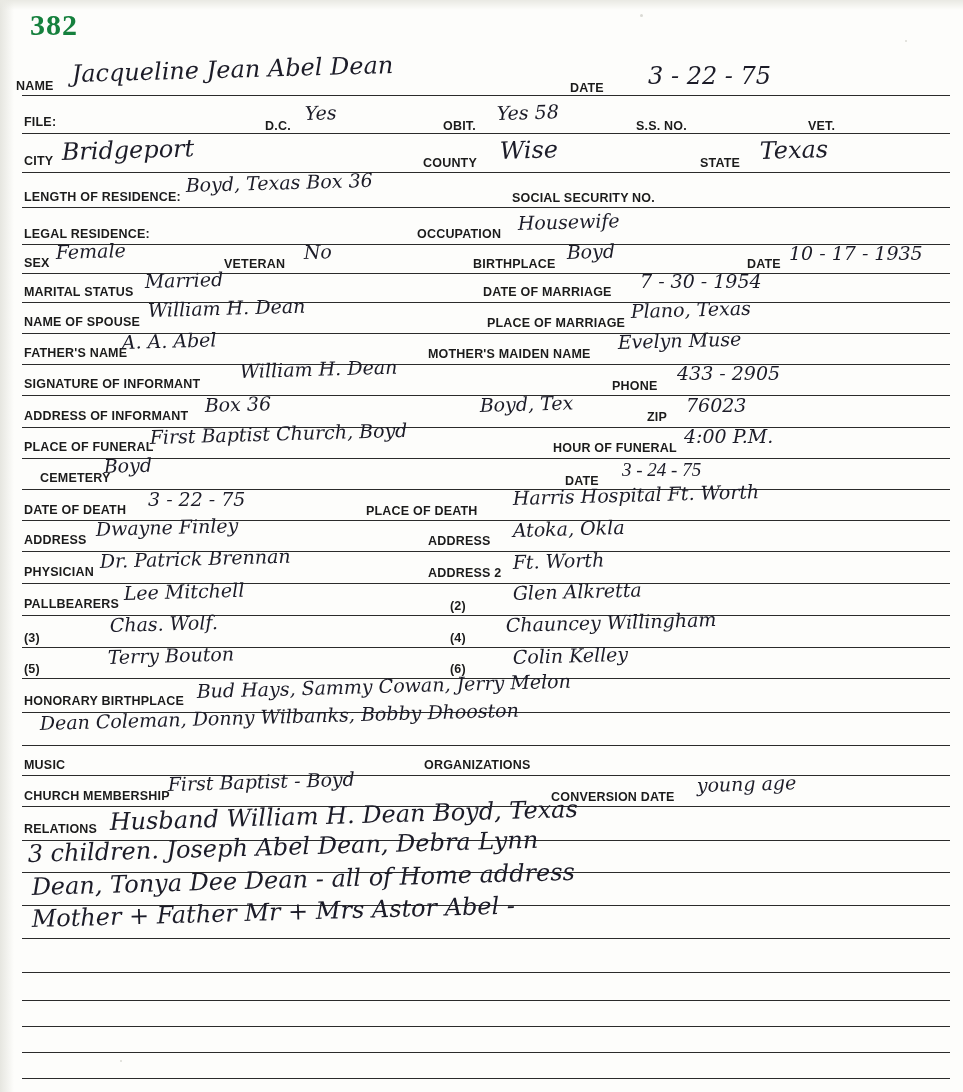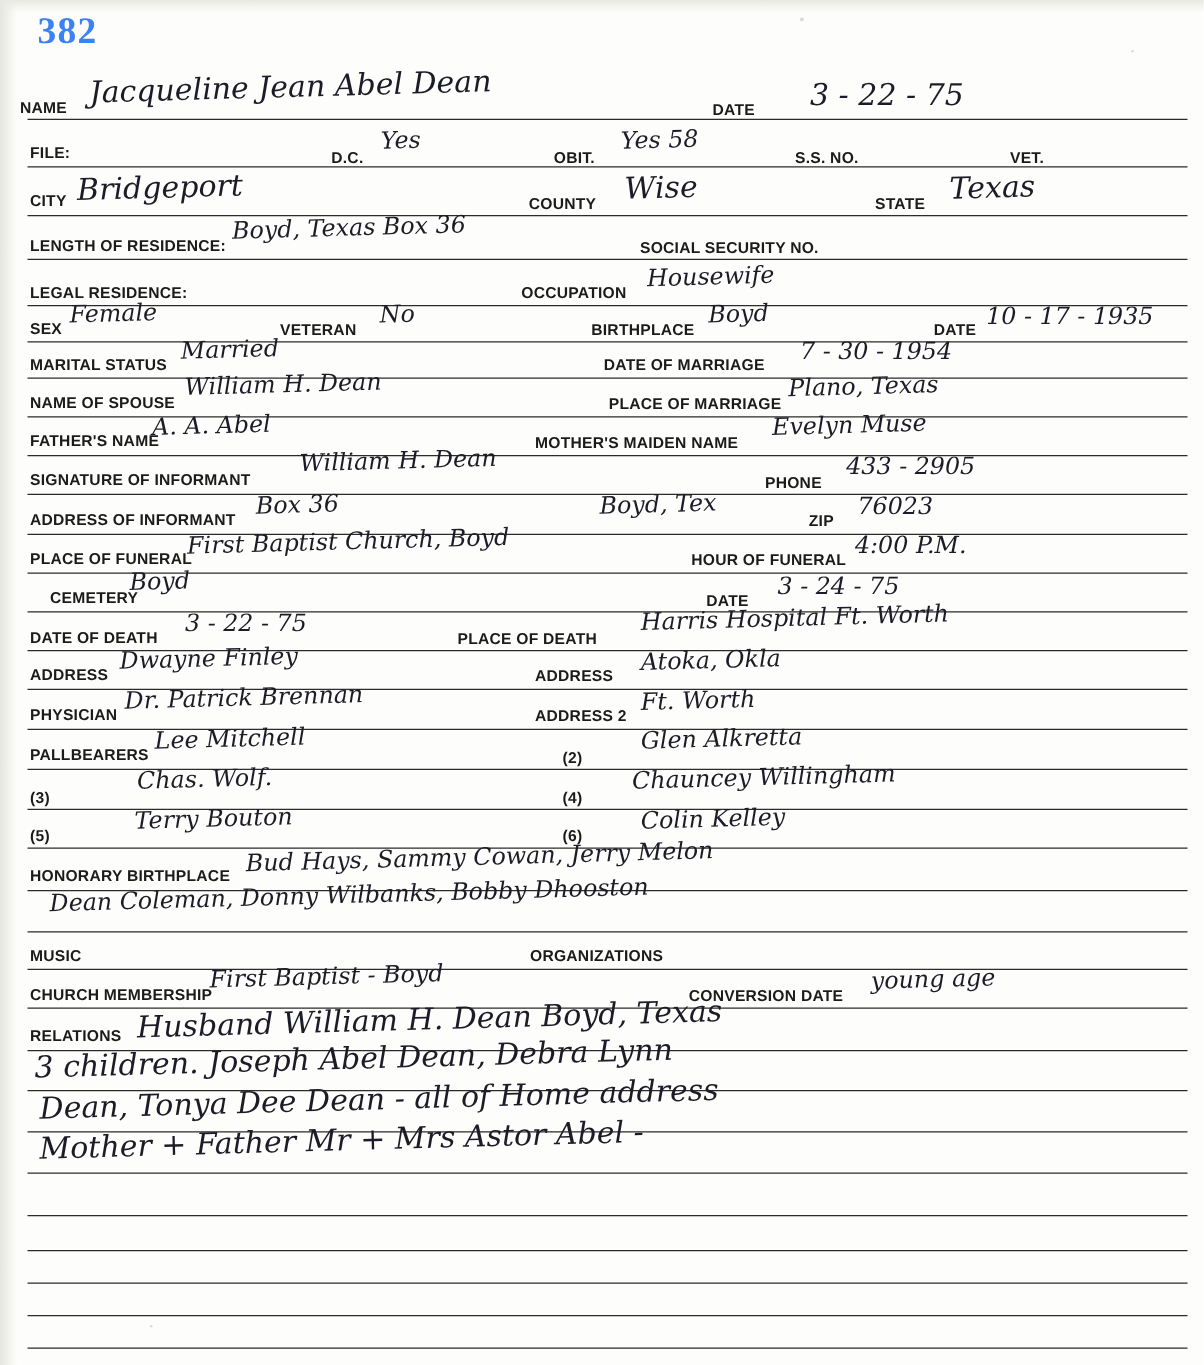--- a/index.html
+++ b/index.html
@@ -22,21 +22,21 @@
     background: #fdfdfb;
   }
   
   .page-stamp {
     position: absolute;
     left: 30px;
     top: 8px;
     font-family: "Liberation Serif", serif;
     font-weight: bold;
     font-size: 30px;
-    color: #3b82f6;
+    color: #15803d;
     letter-spacing: 1px;
   }
   
   .speck {
     position: absolute;
     background: #bdbdb5;
     border-radius: 50%;
     opacity: .55;
   }
   
@@ -183,21 +183,21 @@
   <div class="row" style="top:458px;"></div>
   <div class="lbl" style="left:24px;top:441px;">PLACE OF FUNERAL</div>
   <div class="hw s2 tilt" style="left:150px;top:428px;">First Baptist Church, Boyd</div>
   <div class="lbl" style="left:553px;top:442px;">HOUR OF FUNERAL</div>
   <div class="hw s2" style="left:684px;top:427px;">4:00 P.M.</div>
 
   <div class="row" style="top:489px;"></div>
   <div class="lbl" style="left:40px;top:472px;">CEMETERY</div>
   <div class="hw s2 tilt" style="left:104px;top:457px;">Boyd</div>
   <div class="lbl" style="left:565px;top:475px;">DATE</div>
-  <div class="hw s2" style="left:622px;top:460px;">3 - 24 - 75</div>
+  <div class="hw s2" style="left:622px;top:460px;font-family:Liberation Serif, serif;">3 - 24 - 75</div>
 
   <div class="row" style="top:520px;"></div>
   <div class="lbl" style="left:24px;top:504px;">DATE OF DEATH</div>
   <div class="hw s2" style="left:148px;top:490px;">3 - 22 - 75</div>
   <div class="lbl" style="left:366px;top:505px;">PLACE OF DEATH</div>
   <div class="hw s2 tilt" style="left:513px;top:489px;">Harris Hospital Ft. Worth</div>
 
   <div class="row" style="top:551px;"></div>
   <div class="lbl" style="left:24px;top:534px;">ADDRESS</div>
   <div class="hw s2 tilt" style="left:96px;top:520px;">Dwayne Finley</div>

